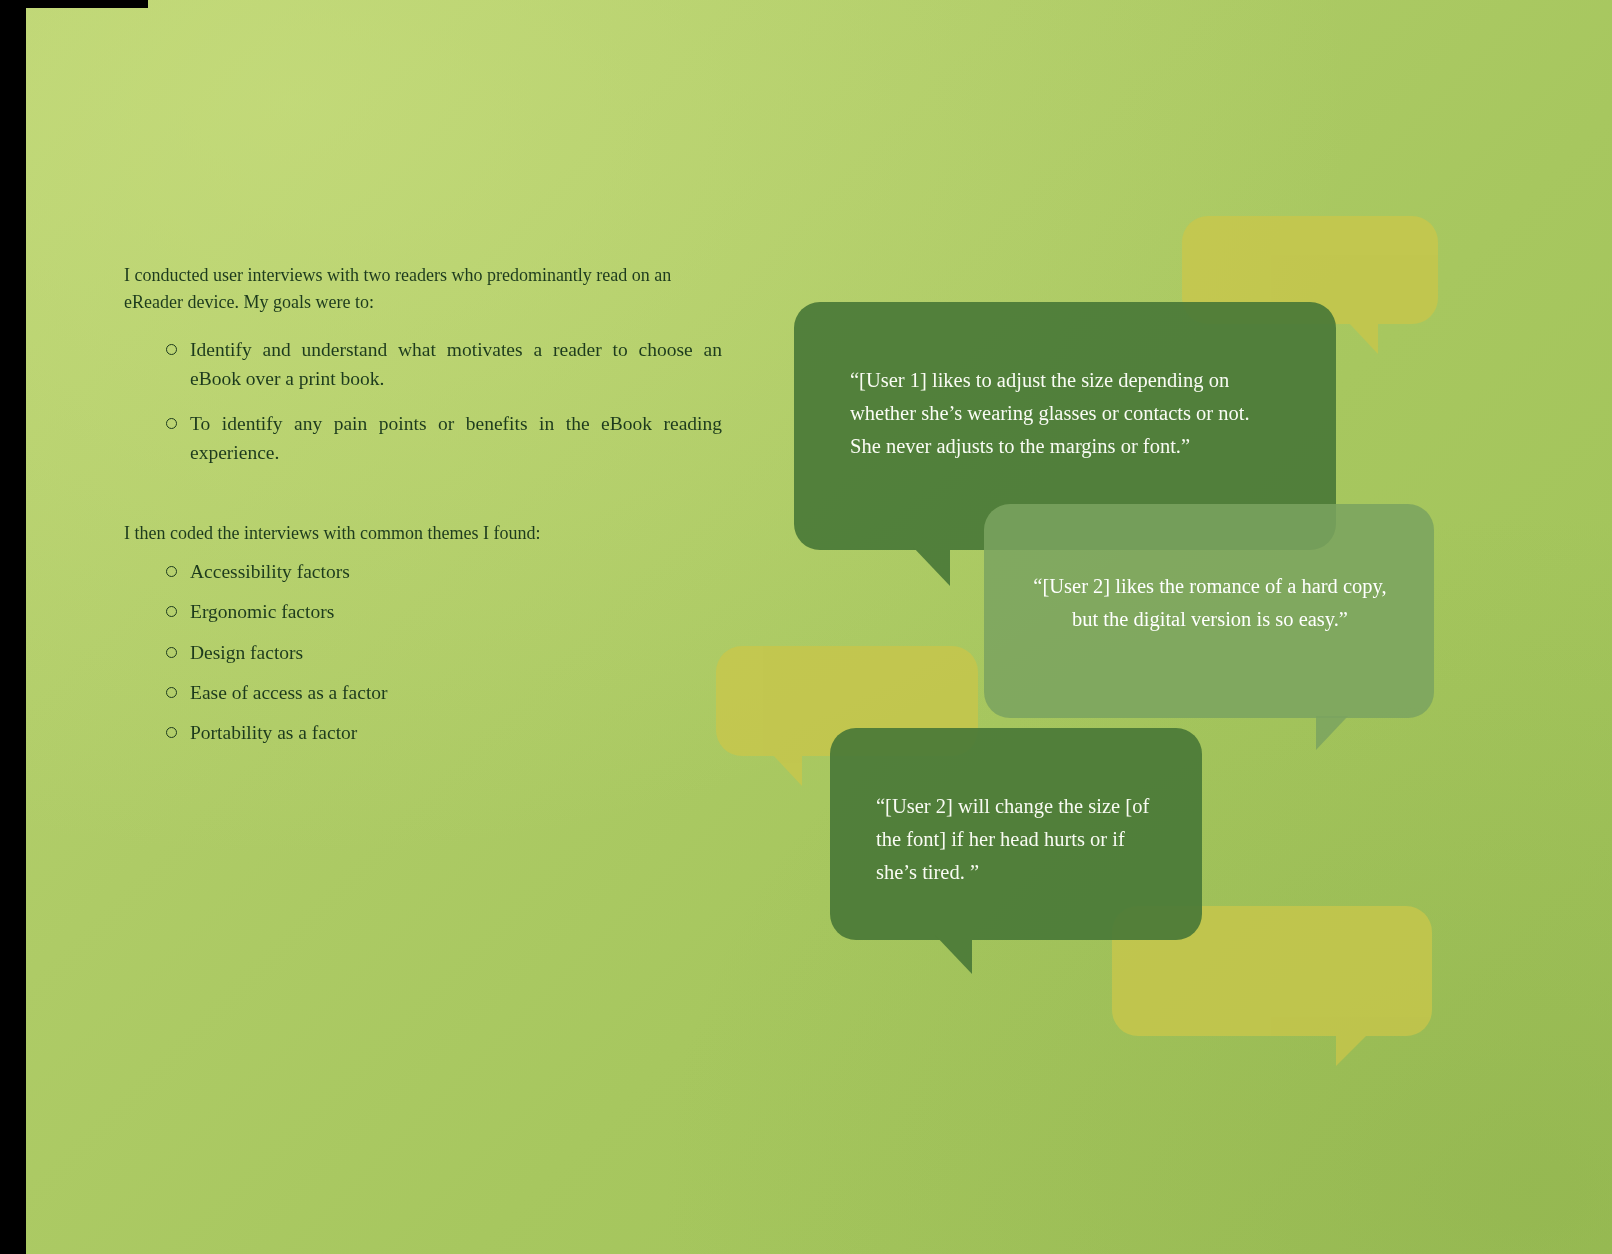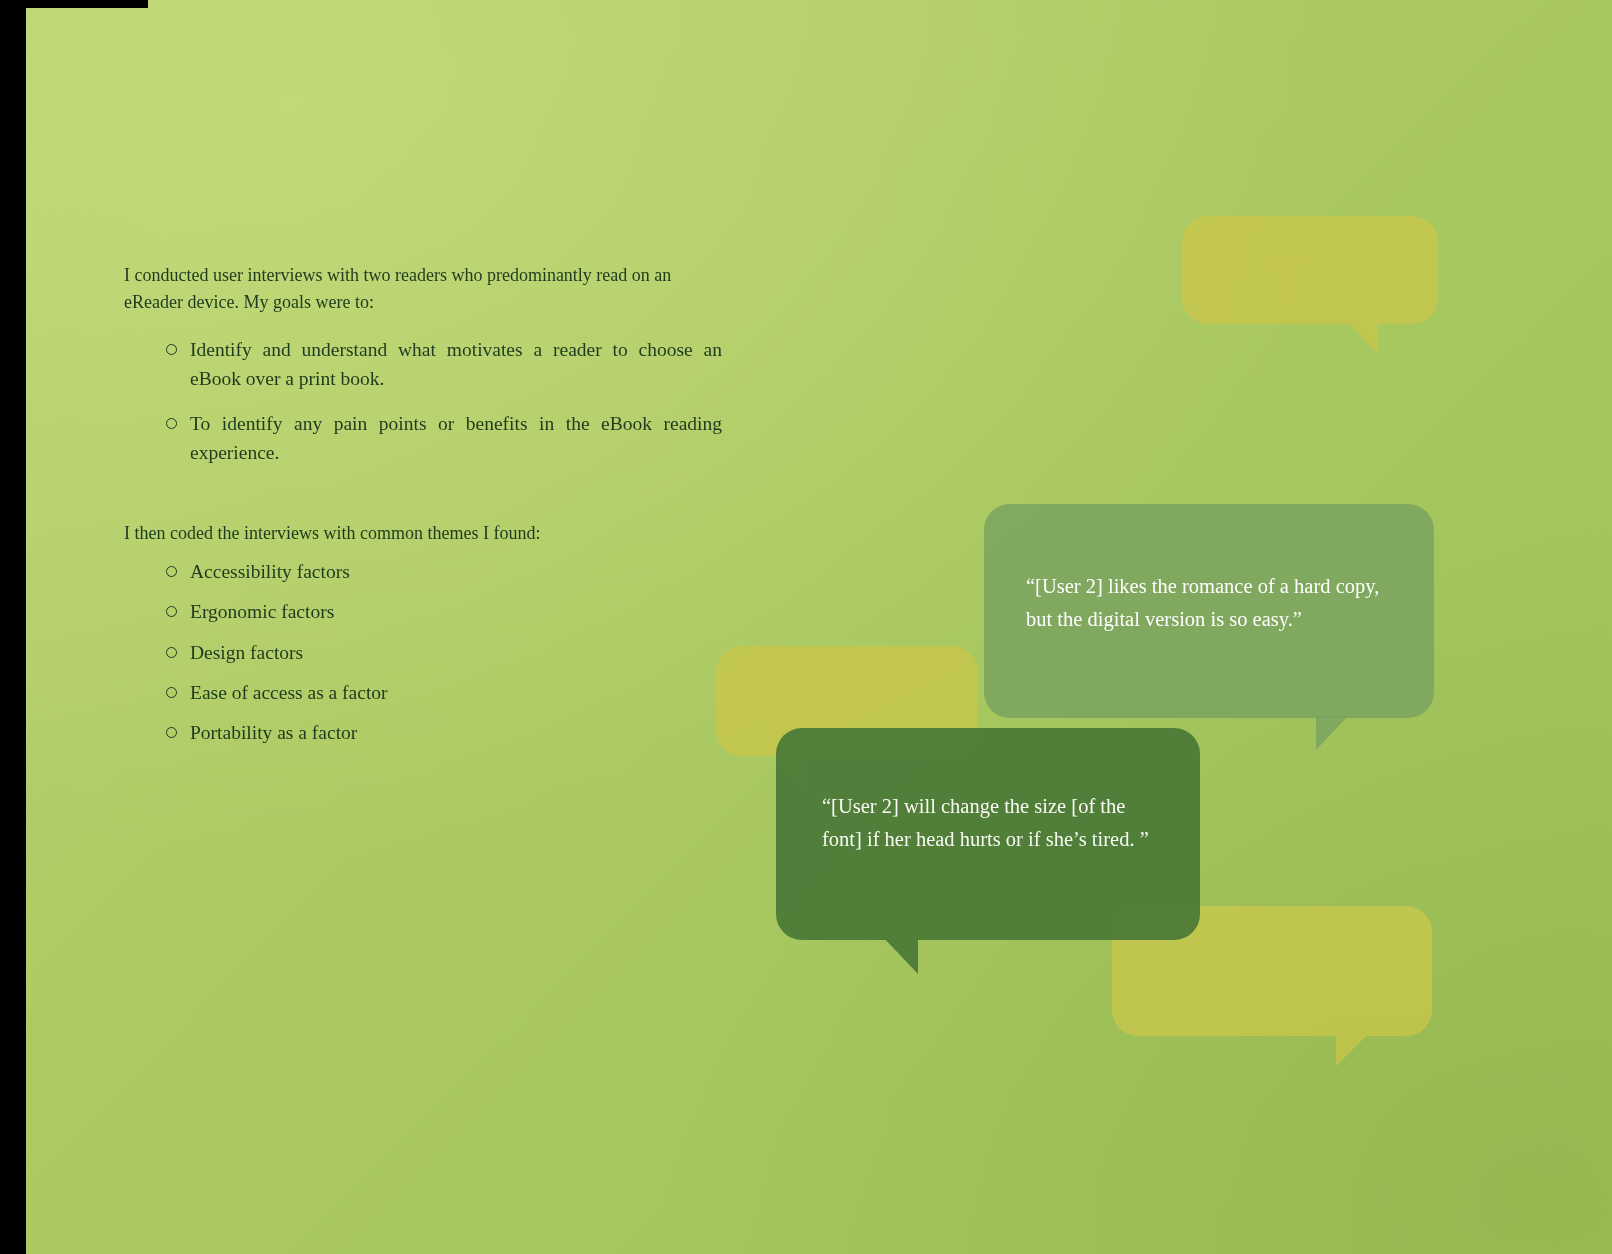--- a/index.html
+++ b/index.html
@@ -103,27 +103,27 @@
   
   .b-mid { background: rgba(122,163,95,0.86); }
   .b-mid .tail { border-width: 36px 34px 0 0; border-color: rgba(122,163,95,0.86) transparent transparent transparent; }
 
   #by1 { left: 1182px; top: 216px; width: 256px; height: 108px; z-index: 1; }
   #by1 .tail { right: 60px; bottom: -30px; border-width: 32px 0 0 30px; }
 
   #bd1 { left: 794px; top: 302px; width: 542px; height: 248px; z-index: 2; padding: 62px 54px 0 56px; }
   #bd1 .tail { left: 118px; bottom: -36px; }
 
-  #bmid { left: 984px; top: 504px; width: 450px; height: 214px; z-index: 2; padding: 66px 40px 0 42px; }
+  #bmid { left: 984px; top: 504px; width: 450px; height: 214px; z-index: 2; padding: 66px 40px 0 42px; text-align: center; }
   #bmid .tail { right: 86px; bottom: -32px; border-width: 34px 32px 0 0; }
 
   #by2 { left: 716px; top: 646px; width: 262px; height: 110px; z-index: 1; }
   #by2 .tail { left: 56px; bottom: -30px; border-width: 32px 0 0 30px; }
 
-  #bd2 { left: 776px; top: 728px; width: 424px; height: 212px; z-index: 3; padding: 62px 44px 0 46px; }
+  #bd2 { left: 830px; top: 728px; width: 372px; height: 212px; z-index: 3; padding: 62px 44px 0 46px; }
   #bd2 .tail { left: 104px; bottom: -34px; }
 
   #by3 { left: 1112px; top: 906px; width: 320px; height: 130px; z-index: 1; }
   #by3 .tail { right: 64px; bottom: -30px; border-width: 32px 32px 0 0; border-color: #c9c64a transparent transparent transparent; }
 
   .topbar {
     position: absolute;
     left: 0; top: 0;
     width: 148px; height: 8px;
     background: #000;
@@ -142,20 +142,24 @@
 
 <div class="slide">
 
   <div class="sidebar-edge"></div>
   <div class="topbar"></div>
 
   <div class="bubble b-yellow" id="by1">
     <span class="tail"></span>
   </div>
 
+  <div class="bubble b-dark" id="bd1">
+    <div class="txt">“[User 1] likes to adjust the size depending on whether she’s wearing glasses or contacts or not. She never adjusts to the margins or font.”</div>
+    <span class="tail"></span>
+  </div>
 
   <div class="bubble b-mid" id="bmid">
     <div class="txt">“[User 2] likes the romance of a hard copy, but the digital version is so easy.”</div>
     <span class="tail"></span>
   </div>
 
   <div class="bubble b-yellow" id="by2">
     <span class="tail"></span>
   </div>
 

